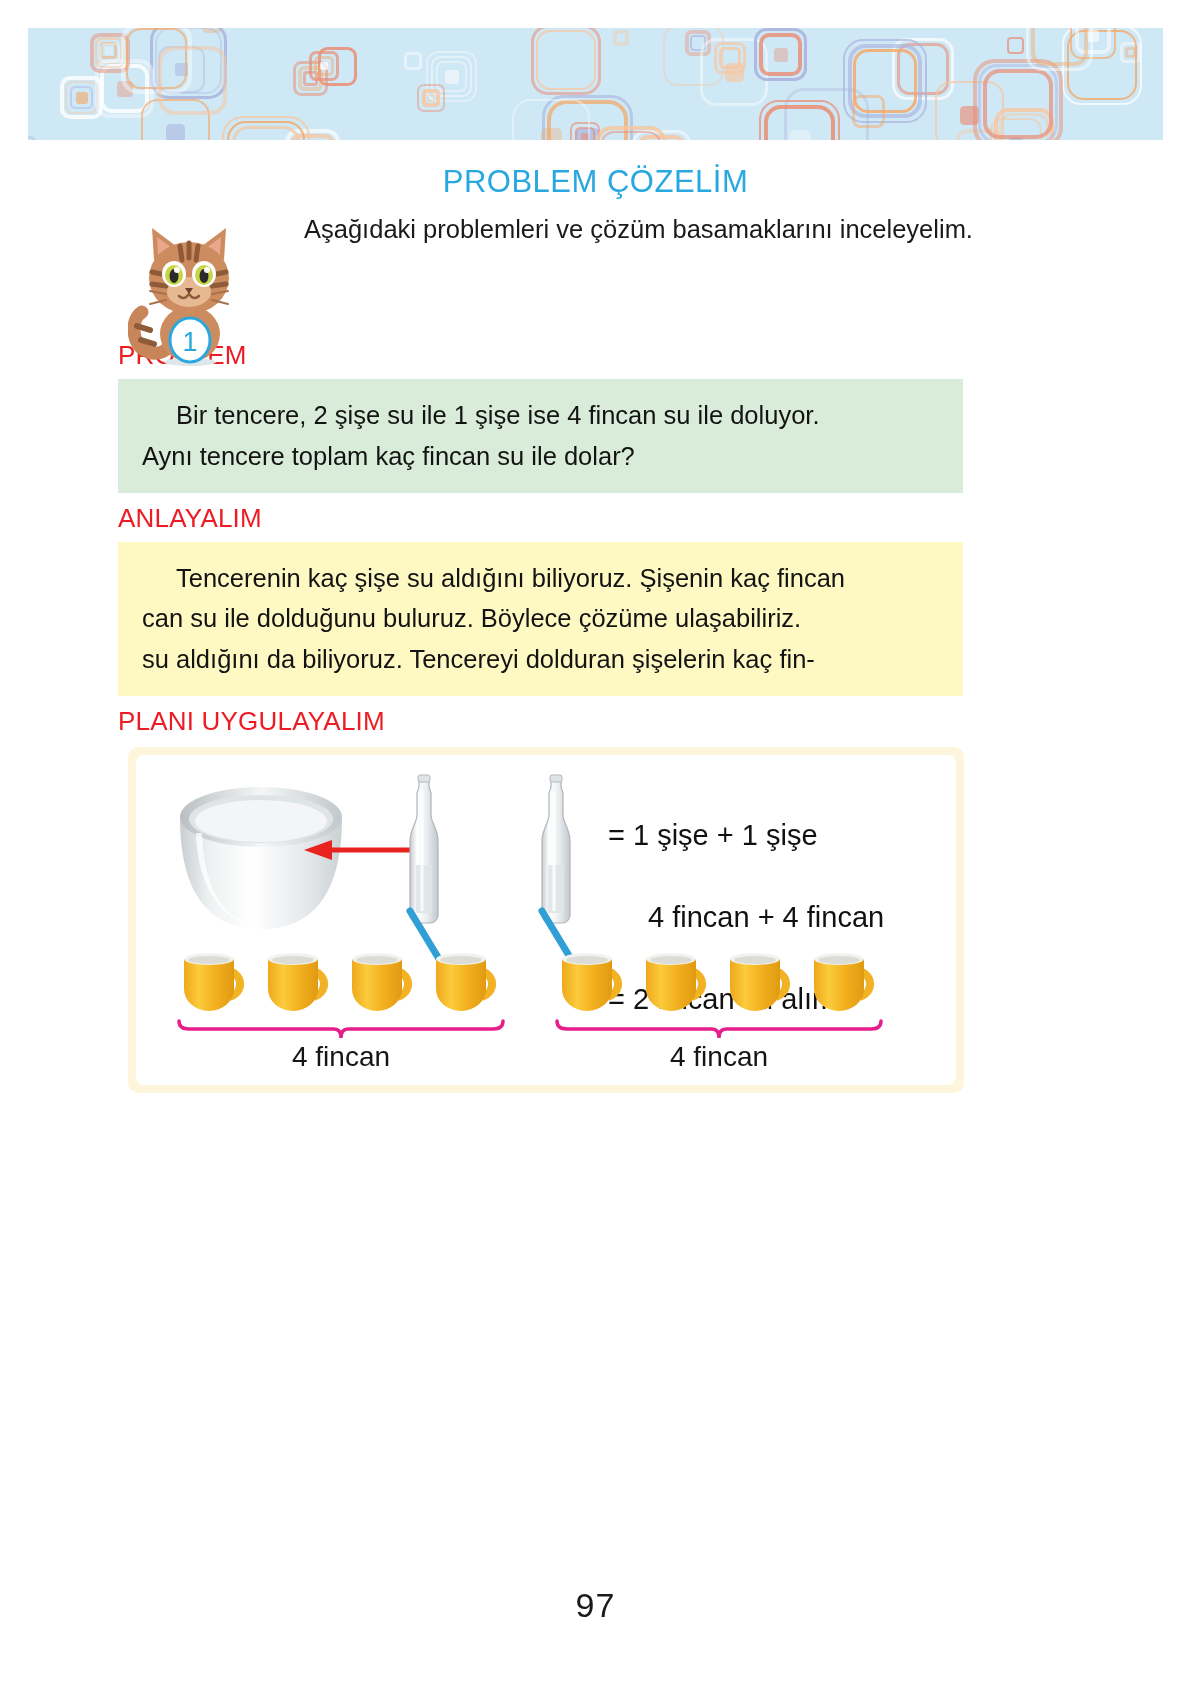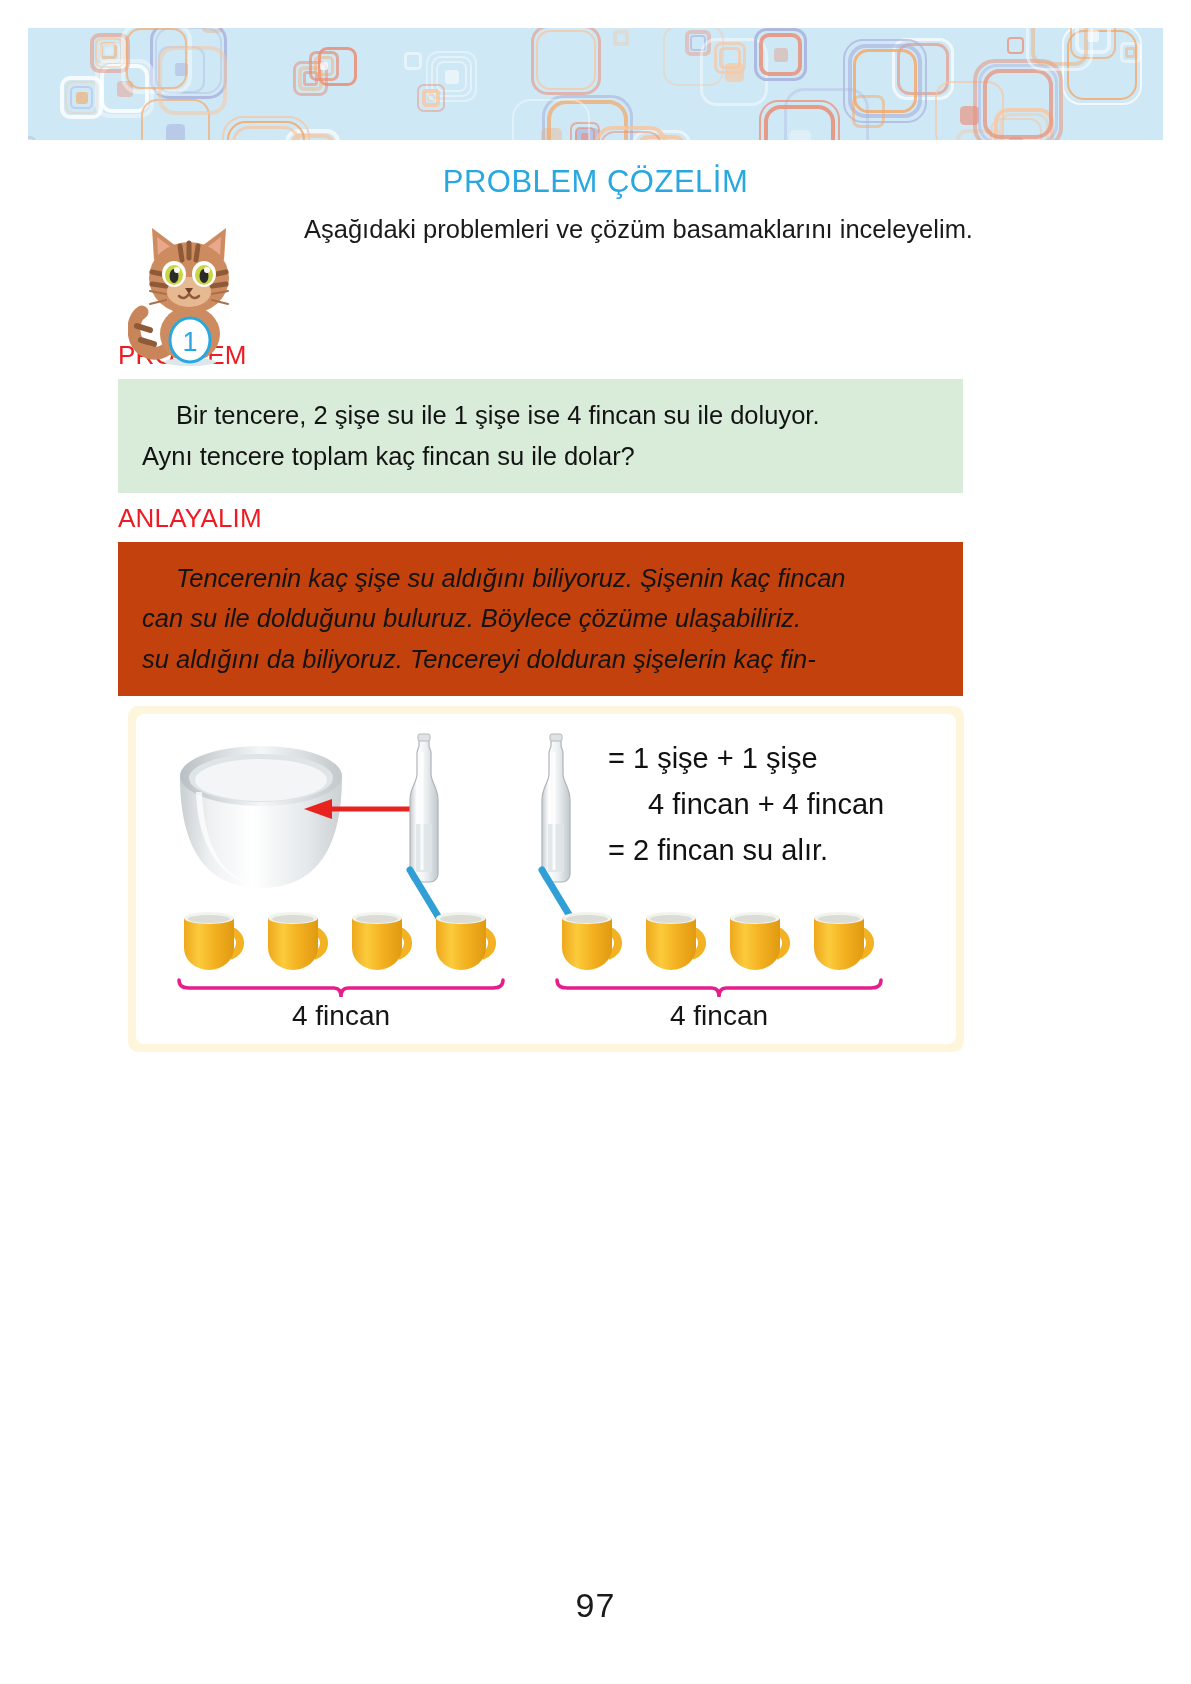--- a/index.html
+++ b/index.html
@@ -100,21 +100,21 @@
     padding: 16px 20px 16px 24px;
     font-size: 25.5px;
     line-height: 1.6;
     color: #131313;
     text-align: justify;
   }
   .panel p { margin: 0; }
   .panel .ind { text-indent: 34px; }
   #panel-problem  { background: #d9ecd9; padding-left: 24px; }
   #panel-anlayalim{ background: #f2f2d2; }
-  #panel-planlayalim { background: #c2410c; font-style: italic; }
+  #panel-planlayalim { background: #fef9c3; }
 
   
   #illus-outer {
     margin: 10px 0 0 128px;
     width: 836px;
     height: 346px;
     background: #fdf6dc;
     border-radius: 10px;
     box-sizing: border-box;
     padding: 8px;
@@ -152,21 +152,21 @@
   
   #equation {
     position: absolute;
     left: 472px;
     top: 22px;
     font-size: 29px;
     line-height: 1.58;
     color: #111;
     white-space: nowrap;
   }
-  #equation .eqline { display: block; }
+  #equation .eqline { display: block; margin-top: 36px; }
   #equation .eqline.pad { padding-left: 40px; }
 
   
   .cup-group { position: absolute; top: 196px; display: flex; gap: 6px; }
   #cup-group-1 { left: 42px; }
   #cup-group-2 { left: 420px; }
   .cup { width: 78px; height: 62px; position: relative; }
 
   
   .brace { position: absolute; top: 264px; height: 22px; }
@@ -356,20 +356,21 @@
   </div>
 
   <div class="sec-head">ANLAYALIM</div>
 
   <div class="panel" id="panel-planlayalim">
     <p class="ind">Tencerenin kaç şişe su aldığını biliyoruz. Şişenin kaç fincan</p>
     <p>can su ile dolduğunu buluruz. Böylece çözüme ulaşabiliriz.</p>
     <p>su aldığını da biliyoruz. Tencereyi dolduran şişelerin kaç fin-</p>
   </div>
 
+  <div class="sec-head">PLANI UYGULAYALIM</div>
 
   <div id="illus-outer">
     <div id="illus-card">
 
       <div id="pot">
         <svg viewBox="0 0 182 156" width="182" height="156">
           <defs>
             <linearGradient id="potg" x1="0" y1="0" x2="1" y2="0">
               <stop offset="0%" stop-color="#c9ced1"></stop>
               <stop offset="18%" stop-color="#eef1f2"></stop>

